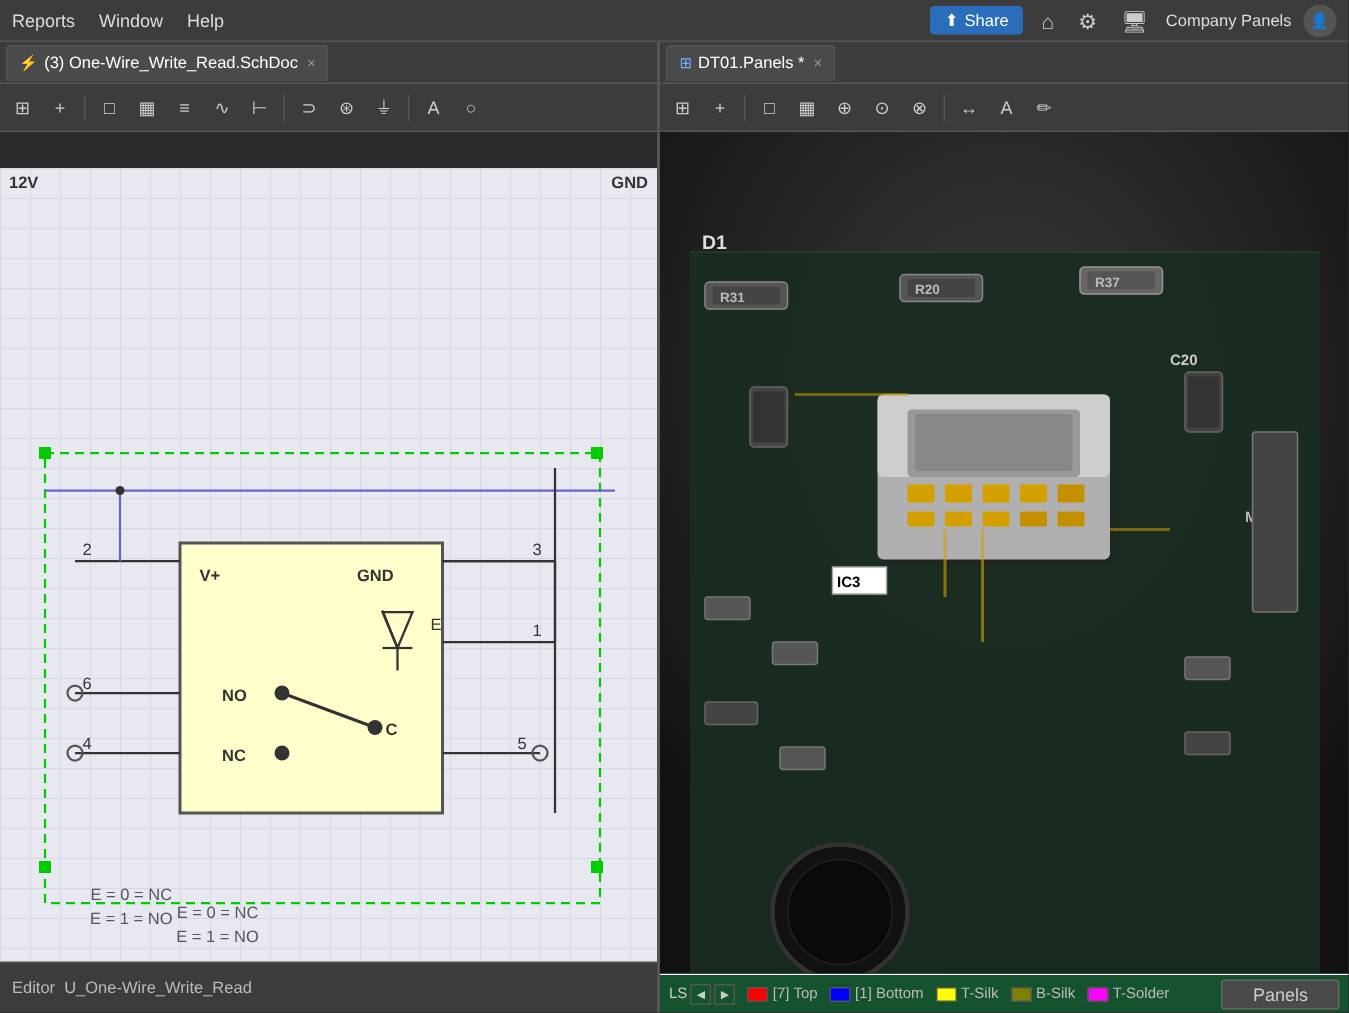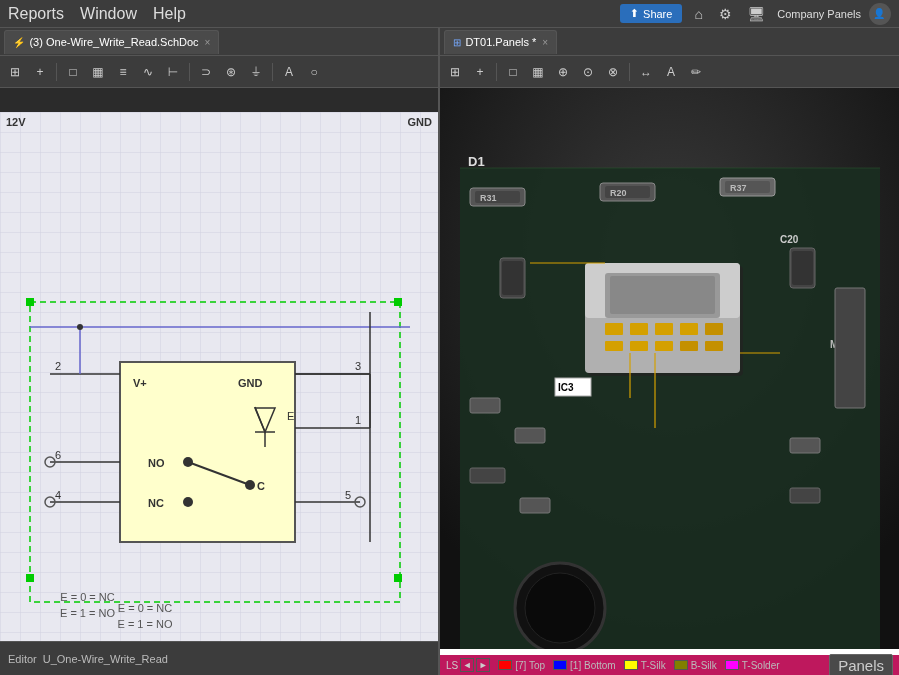--- a/index.html
+++ b/index.html
@@ -4,21 +4,21 @@
   <style>
     * { margin: 0; padding: 0; box-sizing: border-box; }
     body { width: 899px; height: 675px; background: #2b2b2b; font-family: Arial, sans-serif; font-size: 12px; color: #ccc; overflow: hidden; }
 
     
     #menubar {
       display: flex; align-items: center; height: 28px;
       background: #3c3c3c; border-bottom: 1px solid #555;
       padding: 0 8px; gap: 16px;
     }
-    .menu-item { color: #ddd; cursor: pointer; font-size: 16px; }
+    .menu-item { color: #ddd; cursor: pointer; font-size: 12px; }
     .menu-spacer { flex: 1; }
     .top-right { display: flex; align-items: center; gap: 8px; }
     .share-btn {
       background: #2a6ebb; color: #fff; border: none; border-radius: 3px;
       padding: 3px 10px; cursor: pointer; font-size: 11px; display: flex; align-items: center; gap: 4px;
     }
     .icon-btn { background: none; border: none; color: #ccc; cursor: pointer; font-size: 14px; padding: 2px 4px; }
     .server-label { color: #ddd; font-size: 11px; }
     .avatar { width: 22px; height: 22px; background: #555; border-radius: 50%; display: flex; align-items: center; justify-content: center; font-size: 10px; color: #ccc; cursor: pointer; }
 
@@ -93,30 +93,30 @@
 
     
     .pcb-3d {
       width: 100%; height: 100%; position: relative;
       background: linear-gradient(135deg, #1a1a1a 0%, #2a2a2a 50%, #1a1a1a 100%);
       overflow: hidden;
     }
 
     
     .layer-bar {
-      height: 26px; background: #be185d; border-top: 6px solid #ffffff;
+      height: 26px; background: #14532d; border-top: 1px solid #ffffff;
       display: flex; align-items: center; padding: 0 6px; gap: 8px; font-size: 10px;
     }
     .layer-nav { display: flex; align-items: center; gap: 2px; }
     .layer-nav-btn { background: none; border: 1px solid #555; color: #ccc; font-size: 9px; width: 14px; height: 14px; cursor: pointer; display: flex; align-items: center; justify-content: center; }
     .layer-item { display: flex; align-items: center; gap: 3px; font-size: 10px; color: #bbb; }
     .layer-color { width: 14px; height: 10px; border: 1px solid #555; }
     .panels-btn {
       margin-left: auto; background: #4a4a4a; border: 1px solid #666;
-      color: #ccc; font-size: 15px; padding: 2px 8px; cursor: pointer; border-radius: 2px; text-align: center;
+      color: #ccc; font-size: 12px; padding: 2px 20px; cursor: pointer; border-radius: 2px; text-align: center;
     }
 
     
     .sch-svg { position: absolute; top: 0; left: 0; width: 100%; height: 100%; }
   </style>
 </head>
 <body>
 
 <div id="menubar">
   <span class="menu-item">Reports</span>

